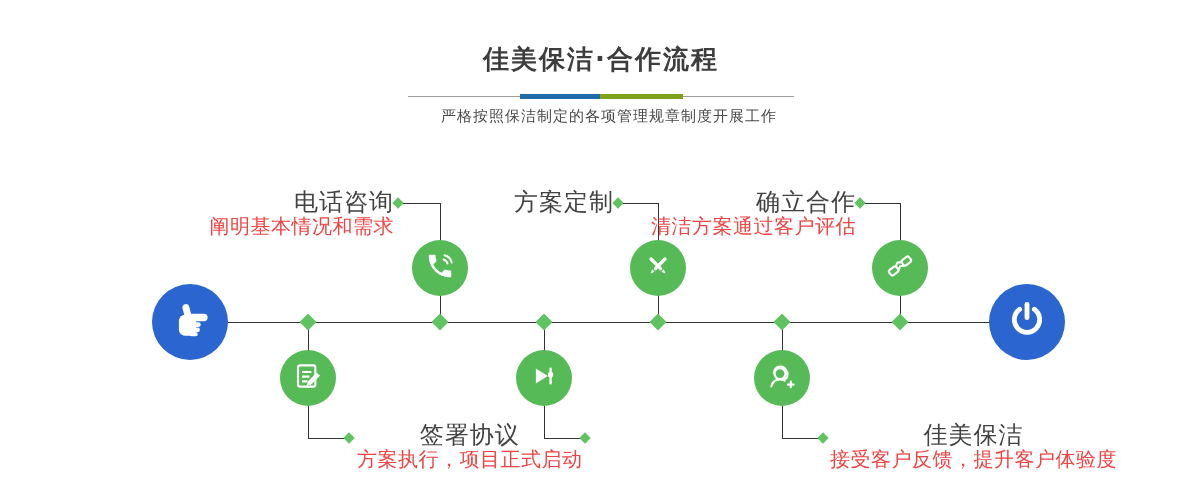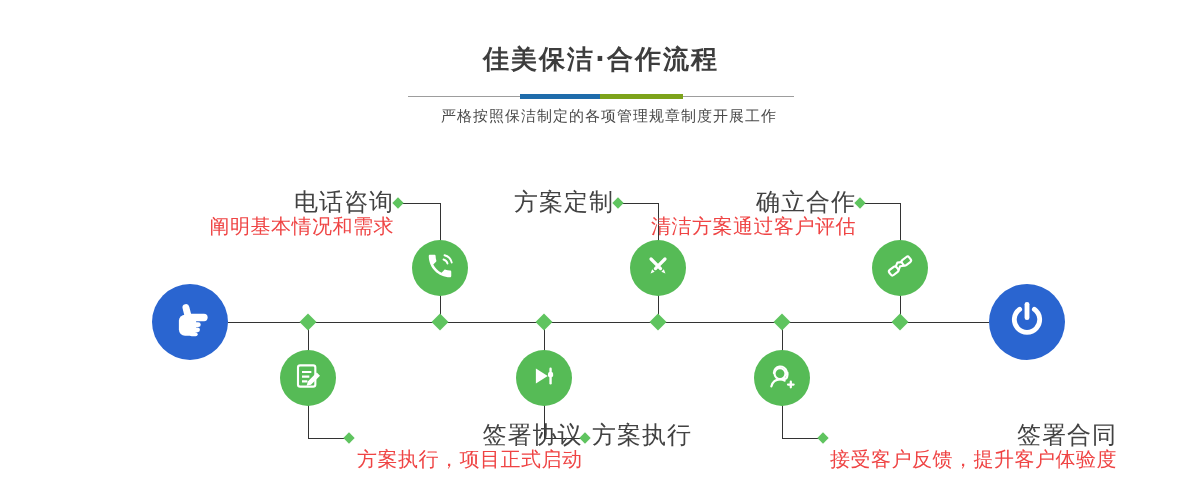--- a/index.html
+++ b/index.html
@@ -32,21 +32,21 @@
   .node{
     border-radius:50%;display:flex;align-items:center;justify-content:center;z-index:2;
   }
   .node.green{width:56px;height:56px;background:#56bb56;}
   .node.blue{width:76px;height:76px;background:#2a65d0;}
   
   .step-text{z-index:4;}
   .step-text .t{font-size:24px;color:#424242;line-height:22px;letter-spacing:1px;}
   .step-text .d{font-size:20px;color:#ef4444;letter-spacing:0.5px;}
   .ta-r{text-align:right;}
-  .ta-l{text-align:right;}
+  .ta-l{text-align:center;}
 </style>
 </head>
 <body>
 
 <div class="abs page-title">佳美保洁·合作流程</div>
 
 <div class="abs divider-wrap">
   <div class="abs divider-thin"></div>
   <div class="abs divider-bar">
     <div class="blue" style="background:#1f6cab"></div>
@@ -133,21 +133,20 @@
     <svg width="30" height="30" viewBox="0 0 24 24">
       <g fill="#ffffff">
         <path d="M5.5 6v12l9.5-6z"></path>
         <rect x="16.3" y="5.2" width="1.9" height="13.6" rx="0.95"></rect>
         <rect x="15.2" y="8.8" width="4.1" height="4.1" rx="1.3"></rect>
       </g>
     </svg>
   </span>
 </div>
 <div class="abs step-text ta-l" style="left:592px;top:424px;">
-  <div class="t">方案执行</div>
 </div>
 
 <div class="abs vline" style="left:657.5px;top:203px;height:119px;"></div>
 <div class="abs hline" style="left:618px;top:202.5px;width:40px;"></div>
 <div class="abs diamond d-lg" style="left:652px;top:316px;"></div>
 <div class="abs diamond d-sm" style="left:614px;top:199px;"></div>
 <div class="abs node green" style="left:630px;top:240px;">
   <span>
     <svg width="30" height="30" viewBox="0 0 24 24">
       <g fill="#ffffff">
@@ -179,21 +178,21 @@
         <path d="M4 19.8c.9-3.4 3.4-5.3 6.5-5.3 1.3 0 2.5.3 3.5 1"></path>
         <path d="M5.9 9.8a4.9 4.9 0 0 1 9.6-1.4"></path>
         <path d="M16 11.6c0 1.5-1.1 2.5-2.4 2.7"></path>
         <path d="M18.6 16.3v4.2M16.5 18.4h4.2" stroke-width="1.7"></path>
       </g>
       <rect x="14.9" y="8.6" width="2" height="3.2" rx="1" fill="#ffffff"></rect>
     </svg>
   </span>
 </div>
 <div class="abs step-text ta-l" style="left:830px;top:424px;">
-  <div class="t">签署合同</div>
+  <div class="t">佳美保洁</div>
   <div class="d">接受客户反馈，提升客户体验度</div>
 </div>
 
 <div class="abs vline" style="left:899.5px;top:203px;height:119px;"></div>
 <div class="abs hline" style="left:860px;top:202.5px;width:40px;"></div>
 <div class="abs diamond d-lg" style="left:894px;top:316px;"></div>
 <div class="abs diamond d-sm" style="left:856px;top:199px;"></div>
 <div class="abs node green" style="left:872px;top:240px;">
   <span>
     <svg width="32" height="32" viewBox="0 0 24 24">

